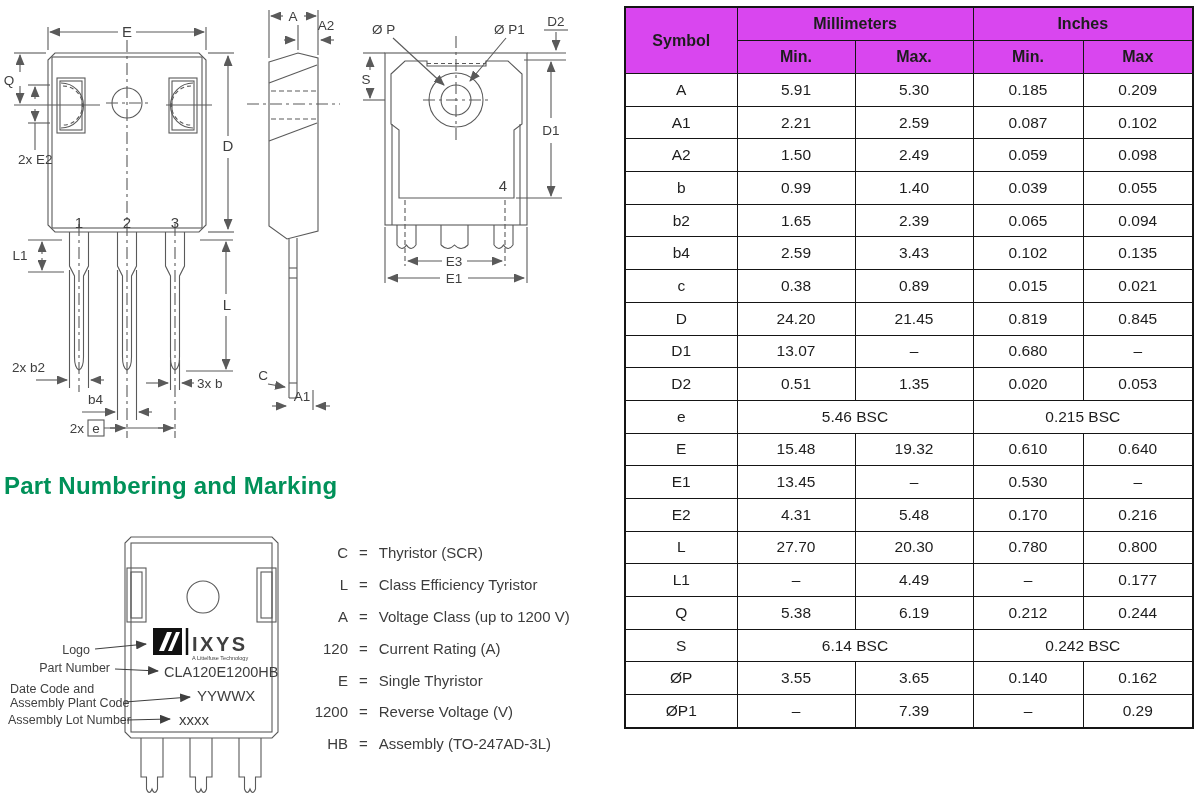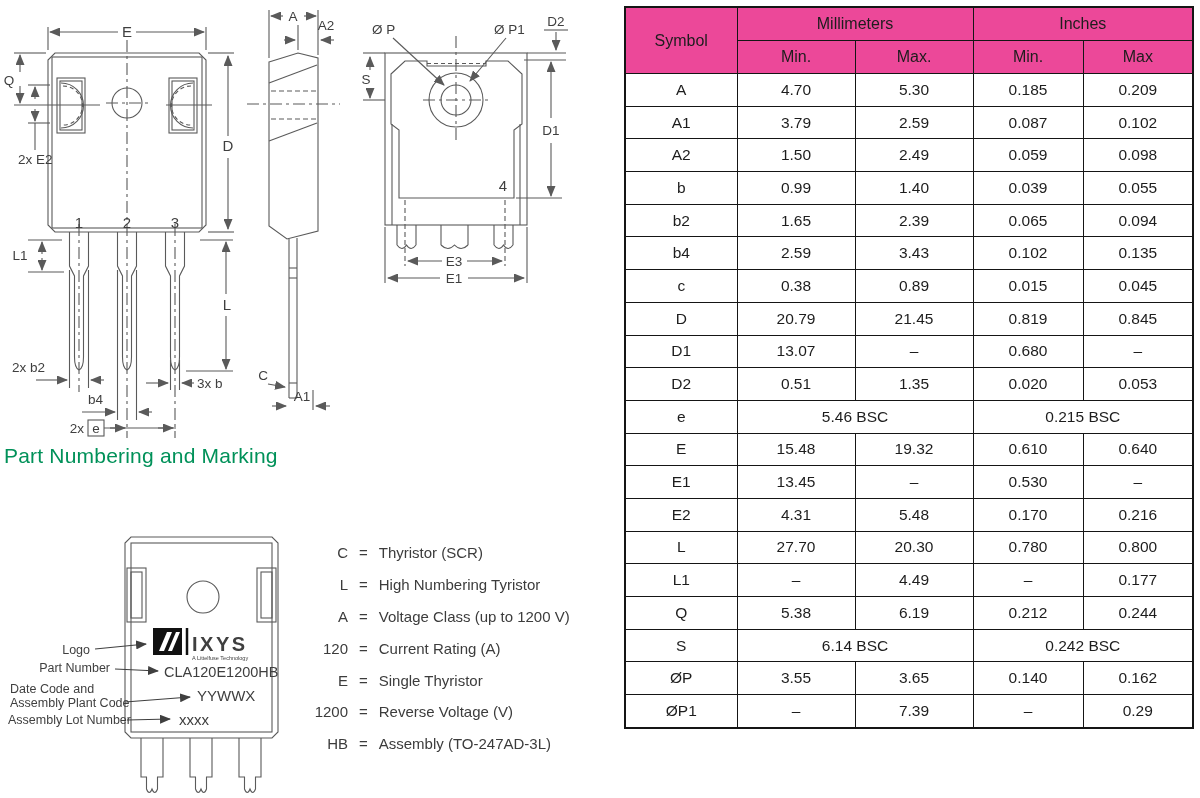--- a/index.html
+++ b/index.html
@@ -3,36 +3,36 @@
 <meta charset="utf-8">
 <style>
   html,body{margin:0;padding:0;background:#fff;}
   #page{position:relative;width:1200px;height:798px;background:#fff;overflow:hidden;
         font-family:"Liberation Sans",sans-serif;color:#222;}
   svg text{font-family:"Liberation Sans",sans-serif;fill:#3f3f3f;}
   .dimlab{font-size:13.5px;}
   .dimlab-lg{font-size:15px;}
 
   
-  #pn-heading{position:absolute;left:4px;top:444px;font-size:21px;font-weight:normal;
+  #pn-heading{position:absolute;left:4px;top:472px;font-size:24px;font-weight:bold;
               color:#009159;letter-spacing:0.2px;}
 
   
   #legend{position:absolute;left:280px;top:537px;width:340px;}
   .legend-row{display:flex;align-items:center;height:31.8px;font-size:15px;color:#3c3c3c;}
   .legend-code{width:68px;text-align:right;flex:0 0 68px;}
   .legend-eq{margin:0 11px;}
   .legend-desc{white-space:nowrap;}
 
   
   #dim-table-wrap{position:absolute;left:624px;top:6px;}
   table.dim{border-collapse:collapse;table-layout:fixed;width:568px;
             font-size:15.5px;color:#1d1d1d;}
   table.dim th,table.dim td{border:1.6px solid #151515;text-align:center;padding:0;}
-  table.dim th{background:#ec4899;font-weight:normal;height:32px;font-size:16px;}
+  table.dim th{background:#d946ef;font-weight:bold;height:32px;font-size:16px;}
   table.dim td{height:31.7px;background:#fff;}
   table.dim{border:2px solid #151515;}
 </style>
 </head>
 <body>
 
 <div id="page">
 
   <svg id="outline-drawing" width="620" height="465" viewBox="0 0 620 465" style="position:absolute;left:0;top:0;" fill="none" stroke="#5a5a5a" stroke-width="1.1">
     <defs>
@@ -276,21 +276,21 @@
 
   <div id="legend">
       <div class="legend-row">
         <span class="legend-code">C</span>
         <span class="legend-eq">=</span>
         <span class="legend-desc">Thyristor (SCR)</span>
       </div>
       <div class="legend-row">
         <span class="legend-code">L</span>
         <span class="legend-eq">=</span>
-        <span class="legend-desc">High Numbering Tyristor</span>
+        <span class="legend-desc">Class Efficiency Tyristor</span>
       </div>
       <div class="legend-row">
         <span class="legend-code">A</span>
         <span class="legend-eq">=</span>
         <span class="legend-desc">Voltage Class (up to 1200 V)</span>
       </div>
       <div class="legend-row">
         <span class="legend-code">120</span>
         <span class="legend-eq">=</span>
         <span class="legend-desc">Current Rating (A)</span>
@@ -330,28 +330,28 @@
         <tr>
           <th>Min.</th>
           <th>Max.</th>
           <th>Min.</th>
           <th>Max</th>
         </tr>
       </thead>
       <tbody>
           <tr>
             <td>A</td>
-            <td>4.70</td>
+            <td>5.91</td>
             <td>5.30</td>
             <td>0.185</td>
             <td>0.209</td>
           </tr>
           <tr>
             <td>A1</td>
-            <td>3.79</td>
+            <td>2.21</td>
             <td>2.59</td>
             <td>0.087</td>
             <td>0.102</td>
           </tr>
           <tr>
             <td>A2</td>
             <td>1.50</td>
             <td>2.49</td>
             <td>0.059</td>
             <td>0.098</td>
@@ -375,25 +375,25 @@
             <td>2.59</td>
             <td>3.43</td>
             <td>0.102</td>
             <td>0.135</td>
           </tr>
           <tr>
             <td>c</td>
             <td>0.38</td>
             <td>0.89</td>
             <td>0.015</td>
-            <td>0.045</td>
+            <td>0.021</td>
           </tr>
           <tr>
             <td>D</td>
-            <td>20.79</td>
+            <td>24.20</td>
             <td>21.45</td>
             <td>0.819</td>
             <td>0.845</td>
           </tr>
           <tr>
             <td>D1</td>
             <td>13.07</td>
             <td>–</td>
             <td>0.680</td>
             <td>–</td>

